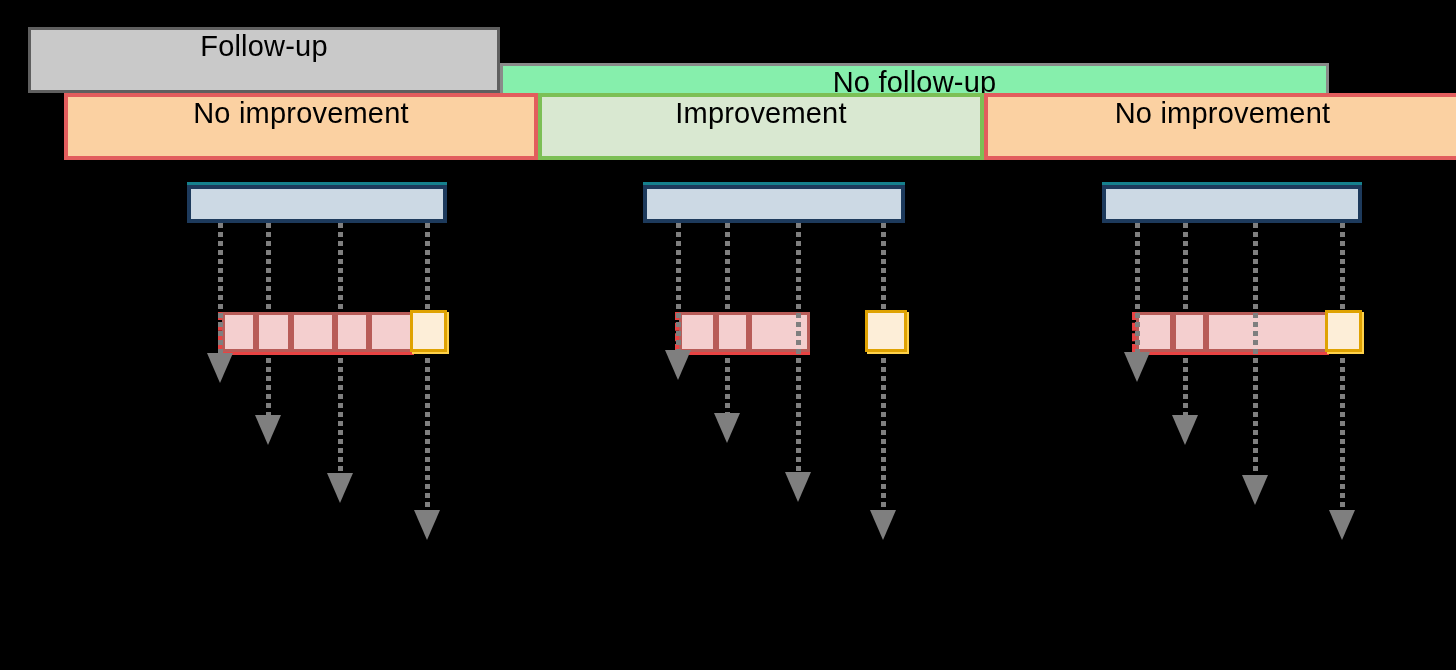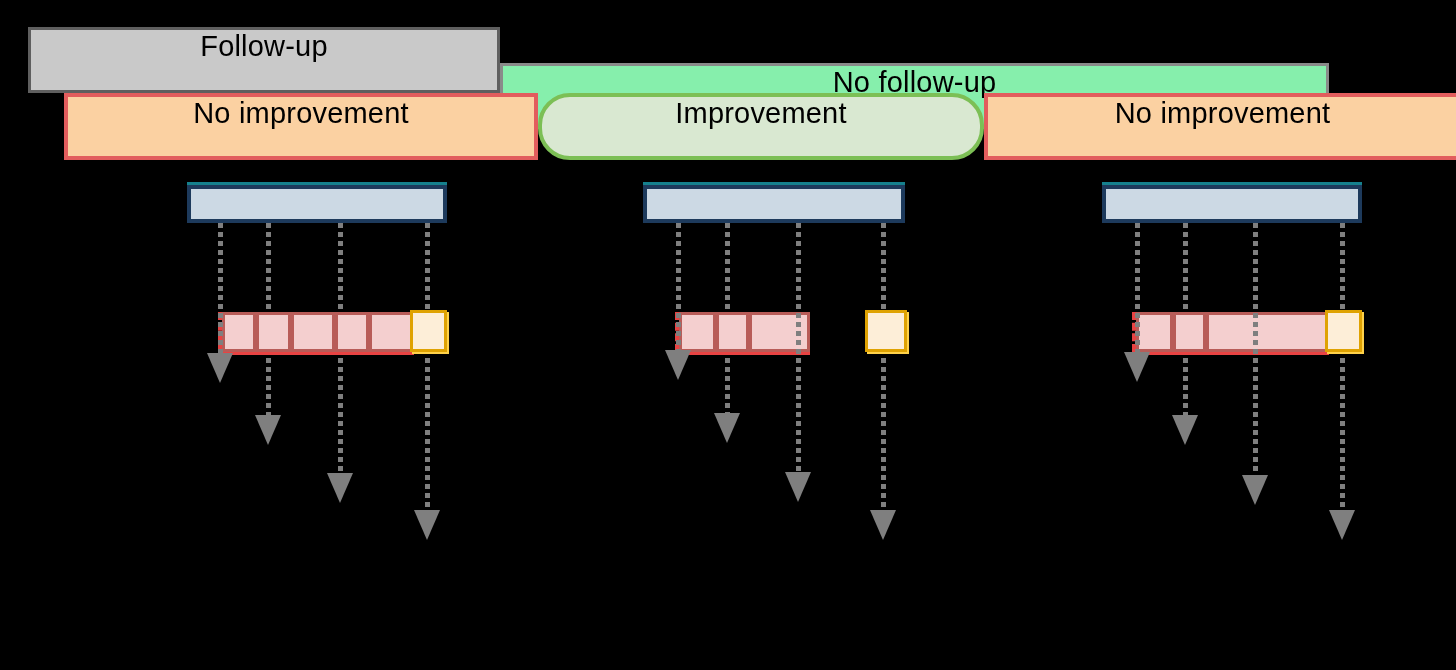--- a/index.html
+++ b/index.html
@@ -52,21 +52,21 @@
   <div>
       <div class="hbox row1" style="left: 28px; top: 27px; width: 472px; height: 66px; background: rgb(201, 201, 201); border-color: rgb(95, 95, 95);">
         <div>Follow-up</div>
       </div>
       <div class="hbox row1" style="left: 500px; top: 27px; width: 829px; height: 66px; background: #86efac; border-color: rgb(138, 138, 138); margin-top: 36px;">
         <div>No follow-up</div>
       </div>
       <div class="hbox row2" style="left: 28px; top: 93px; width: 474px; height: 67px; background: rgb(251, 209, 162); border-color: rgb(226, 93, 93);">
         <div>No improvement</div>
       </div>
-      <div class="hbox row2" style="left: 502px; top: 93px; width: 446px; height: 67px; background: rgb(217, 232, 209); border-color: rgb(124, 191, 85); border-radius: 32px;">
+      <div class="hbox row2" style="left: 502px; top: 93px; width: 446px; height: 67px; background: rgb(217, 232, 209); border-color: rgb(124, 191, 85);">
         <div>Improvement</div>
       </div>
       <div class="hbox row2" style="left: 948px; top: 93px; width: 477px; height: 67px; background: rgb(251, 209, 162); border-color: rgb(226, 93, 93);">
         <div>No improvement</div>
       </div>
     </div>
   <div>
       <div class="group">
         <div class="bar" style="left: 187px; top: 185px; width: 260px; height: 38px;"></div>
         <div class="arrow-line" style="left: 218px; top: 223px; height: 134px; z-index: 3;"></div>

